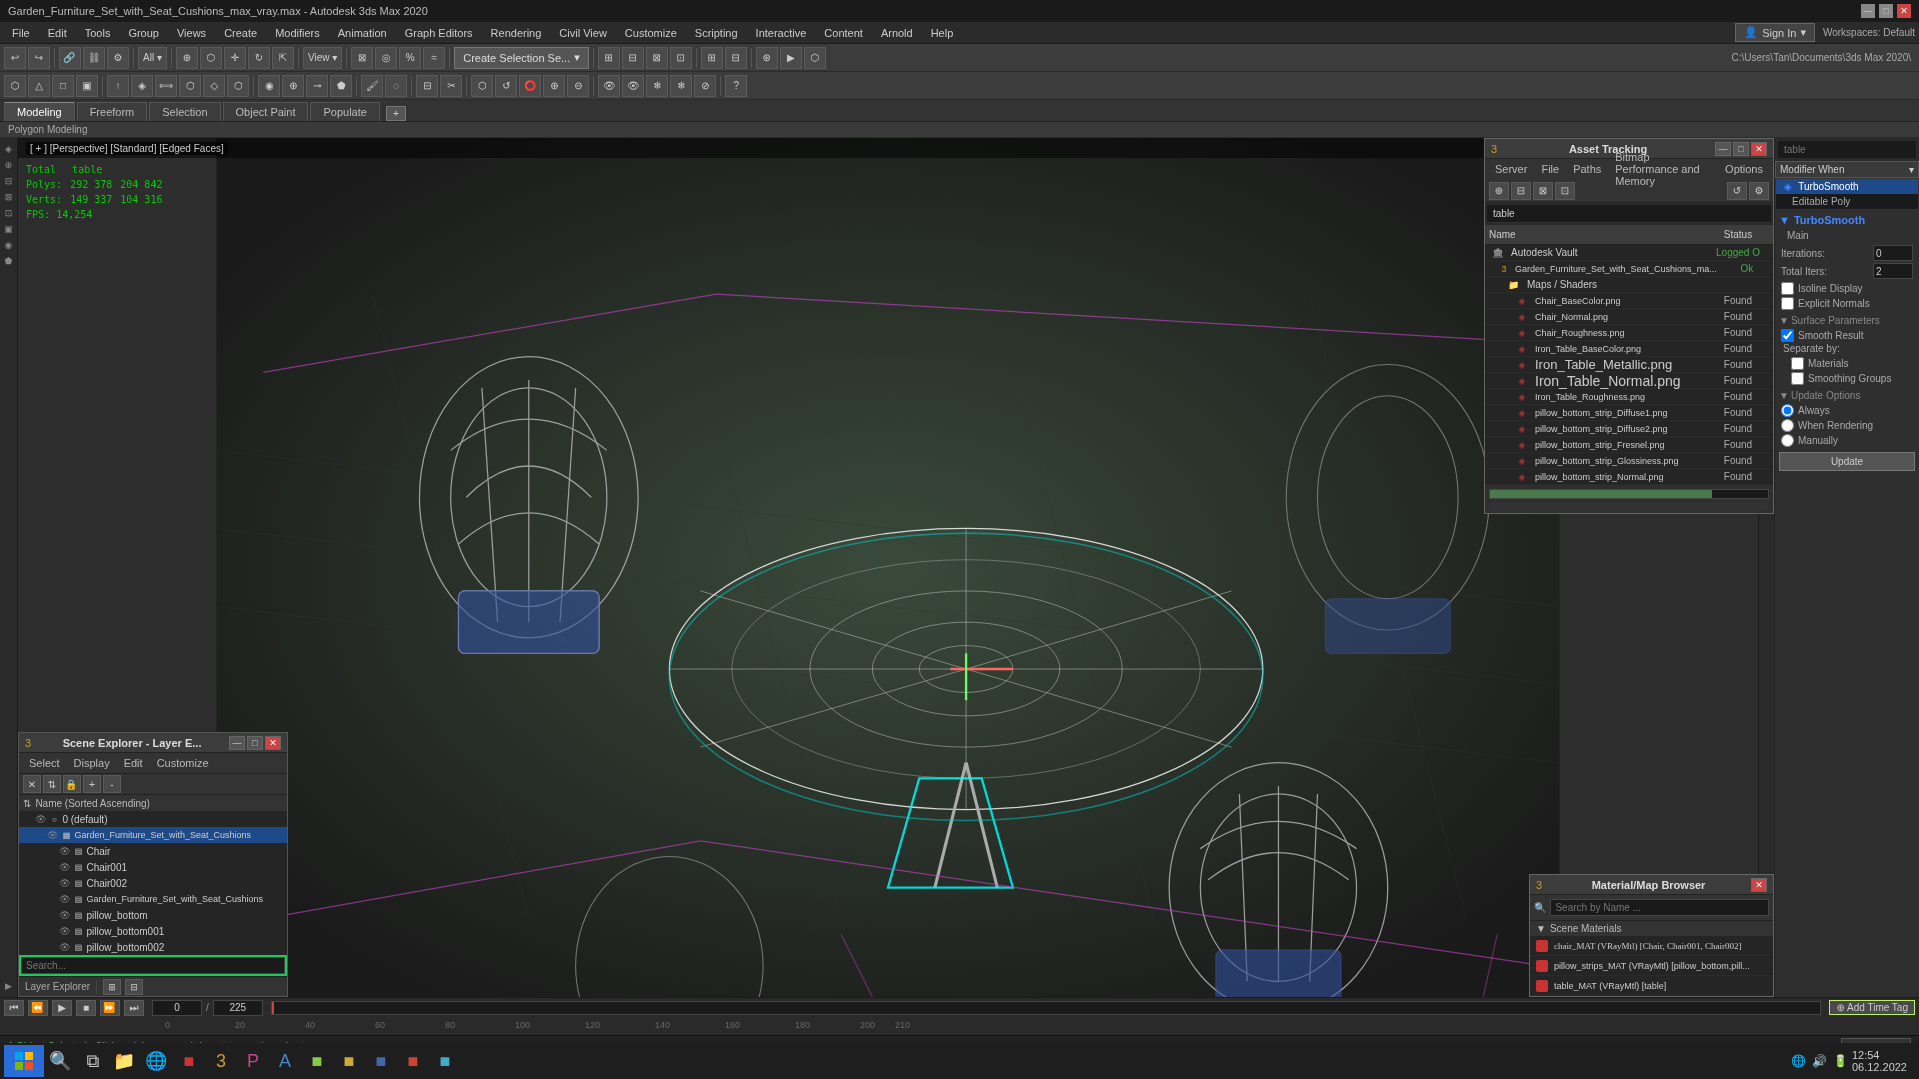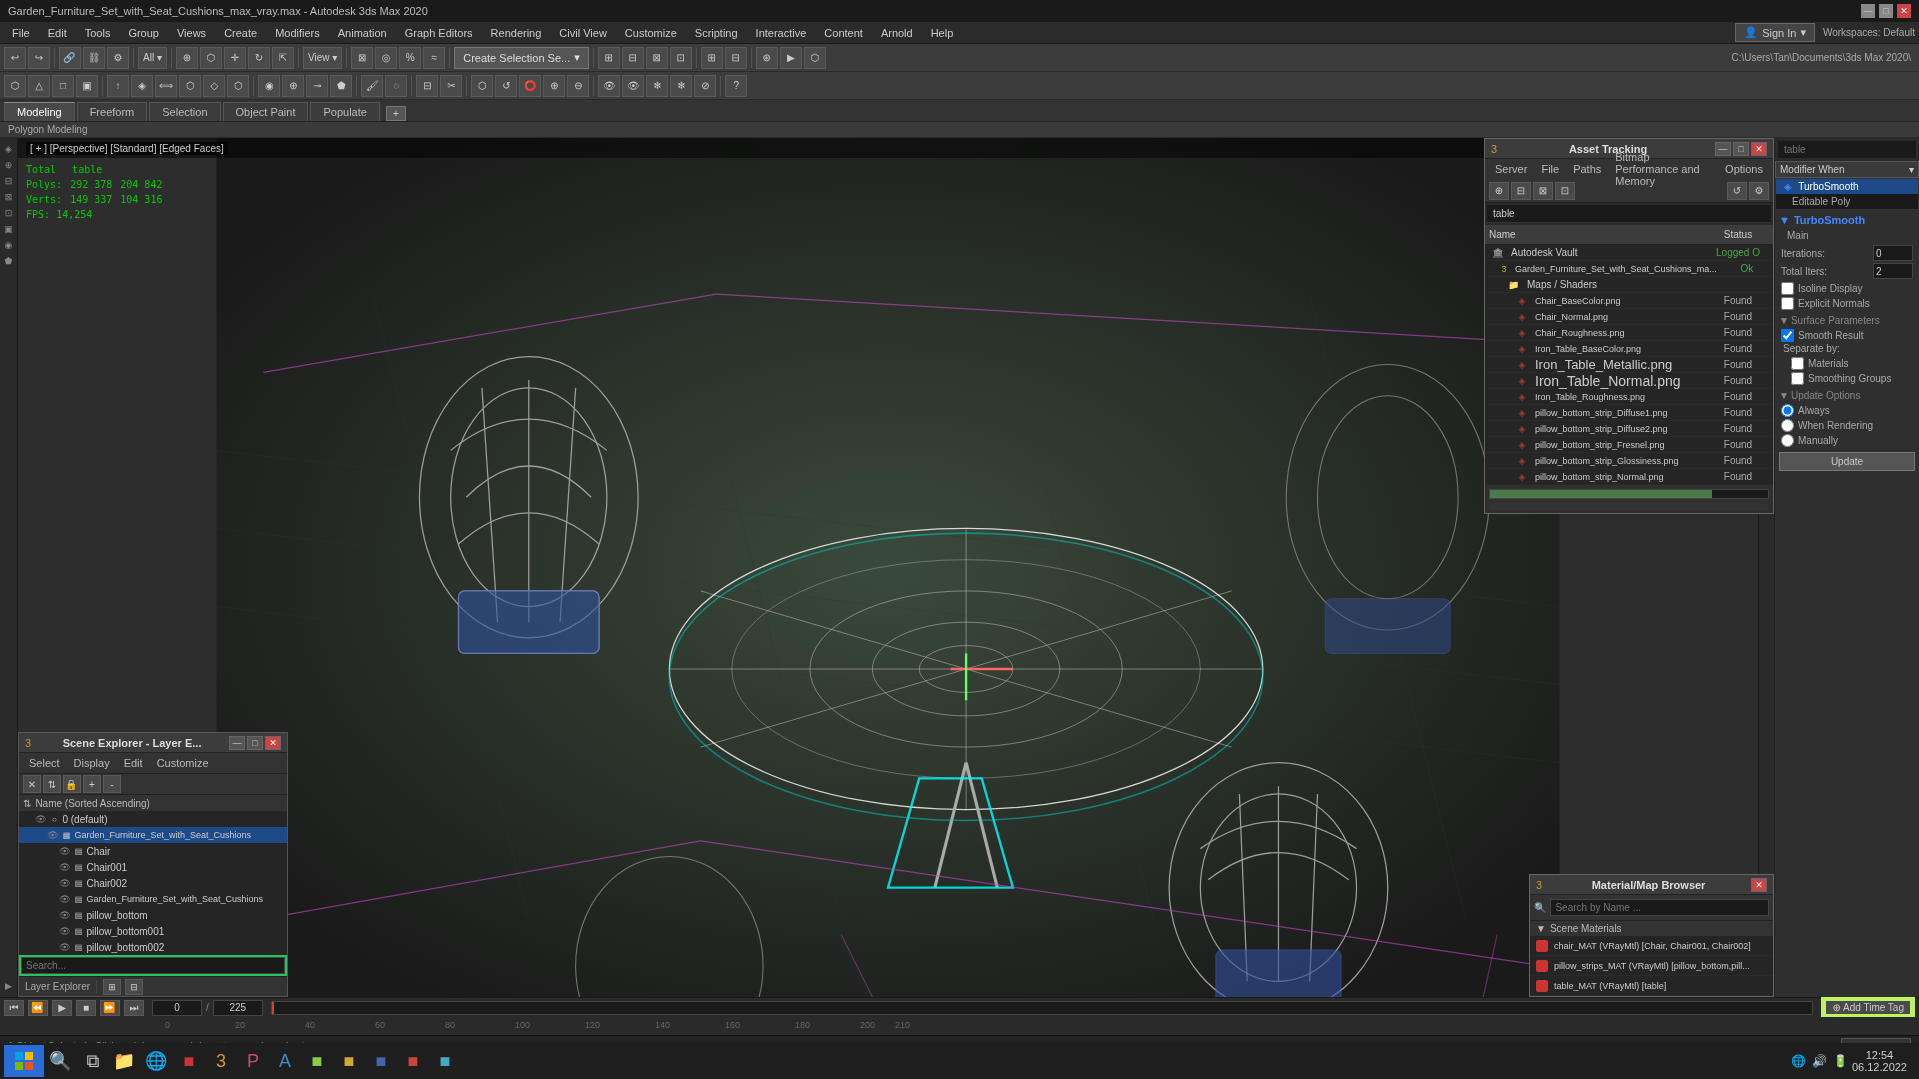--- a/index.html
+++ b/index.html
@@ -107,28 +107,28 @@
     .material-item { height: 20px; display: flex; align-items: center; padding: 0 6px; cursor: pointer; border-bottom: 1px solid #2a2a2a; }
     .material-color-dot { width: 12px; height: 12px; margin-right: 6px; border-radius: 2px; }
     .material-name { font-size: 10px; color: #ccc; flex: 1; }
     .play-btn { width: 20px; height: 16px; background: #4a4a4a; border: 1px solid #5a5a5a; color: #ccc; cursor: pointer; display: flex; align-items: center; justify-content: center; font-size: 10px; }
     .frame-input { width: 50px; height: 16px; background: #1a1a1a; border: 1px solid #444; color: #ccc; font-size: 10px; text-align: center; }
     .coord-group { display: flex; align-items: center; gap: 4px; }
     .coord-label { color: #888; font-size: 10px; }
     .coord-input { width: 70px; height: 16px; background: #1a1a1a; border: 1px solid #444; color: #ccc; font-size: 10px; padding: 0 2px; }
     .key-controls { margin-left: auto; display: flex; align-items: center; gap: 6px; }
     .selected-badge { background: #3c3c3c; border: 1px solid #666; padding: 1px 8px; color: #ccc; font-size: 10px; }
-    .add-time-btn { background: #4a4a4a; border: 5px solid #bef264; color: #ccc; font-size: 10px; padding: 1px 6px; cursor: pointer; }
+    .add-time-btn { background: #4a4a4a; border: 1px solid #bef264; color: #ccc; font-size: 10px; padding: 1px 6px; cursor: pointer; }
 
     
     .taskbar { height: 36px; background: #1e1e1e; display: flex; align-items: center; padding: 0 4px; gap: 2px; position: absolute; bottom: 0; left: 0; right: 0; z-index: 100; }
     .taskbar-start { width: 40px; height: 32px; background: #2a6dd9; display: flex; align-items: center; justify-content: center; cursor: pointer; }
     .taskbar-icon { width: 30px; height: 30px; display: flex; align-items: center; justify-content: center; cursor: pointer; border-radius: 4px; font-size: 18px; }
     .taskbar-right { margin-left: auto; display: flex; align-items: center; gap: 4px; padding-right: 8px; }
-    .taskbar-clock { color: #ccc; font-size: 11px; text-align: center; }
+    .taskbar-clock { color: #ccc; font-size: 11px; text-align: left; }
     .taskbar-systray { display: flex; align-items: center; gap: 6px; }
     .systray-icon { color: #aaa; font-size: 12px; cursor: pointer; }
 
     
     ::-webkit-scrollbar { width: 6px; height: 6px; }
     ::-webkit-scrollbar-track { background: #1a1a1a; }
     ::-webkit-scrollbar-thumb { background: #555; }
 
     
     .stats-overlay { position: absolute; top: 24px; left: 8px; color: #00cc00; font-size: 10px; line-height: 1.5; z-index: 20; font-family: monospace; }
@@ -730,21 +730,21 @@
       <span class="material-search-icon">🔍</span>
       <input class="material-search-input" type="text" placeholder="Search by Name ..." style="">
     </div>
     <div class="material-section-header">
       <span>▼</span>
       <span>Scene Materials</span>
     </div>
     <div class="material-list">
       <div class="material-item">
         <div class="material-color-dot" style="background:#cc3333;"></div>
-        <span class="material-name" style="font-size:9px;">chair_MAT (VRayMtl) [Chair, Chair001, Chair002]</span>
+        <span class="material-name" style="font-size:9px;font-family:Liberation Serif, serif;">chair_MAT (VRayMtl) [Chair, Chair001, Chair002]</span>
       </div>
       <div class="material-item">
         <div class="material-color-dot" style="background:#cc3333;"></div>
         <span class="material-name" style="font-size:9px;">pillow_strips_MAT (VRayMtl) [pillow_bottom,pill...</span>
       </div>
       <div class="material-item">
         <div class="material-color-dot" style="background:#cc3333;"></div>
         <span class="material-name" style="font-size:9px;">table_MAT (VRayMtl) [table]</span>
       </div>
     </div>

